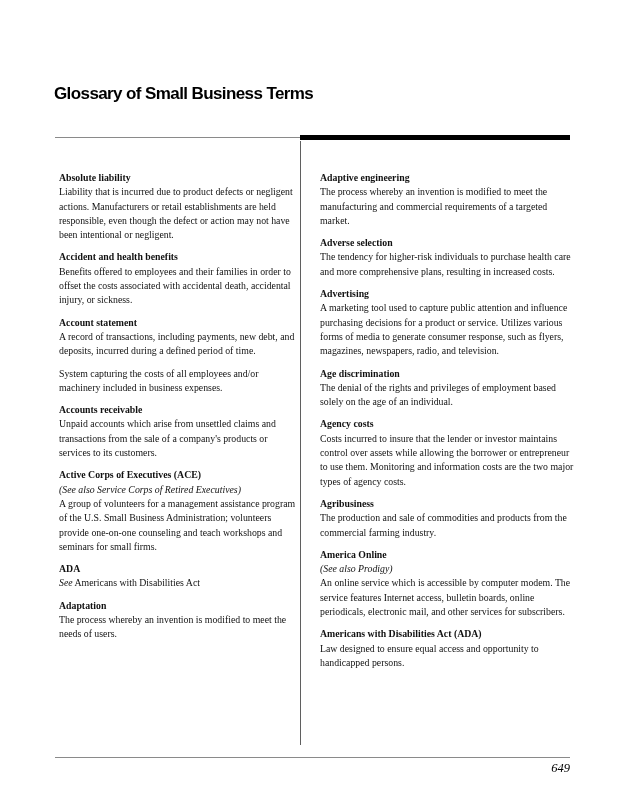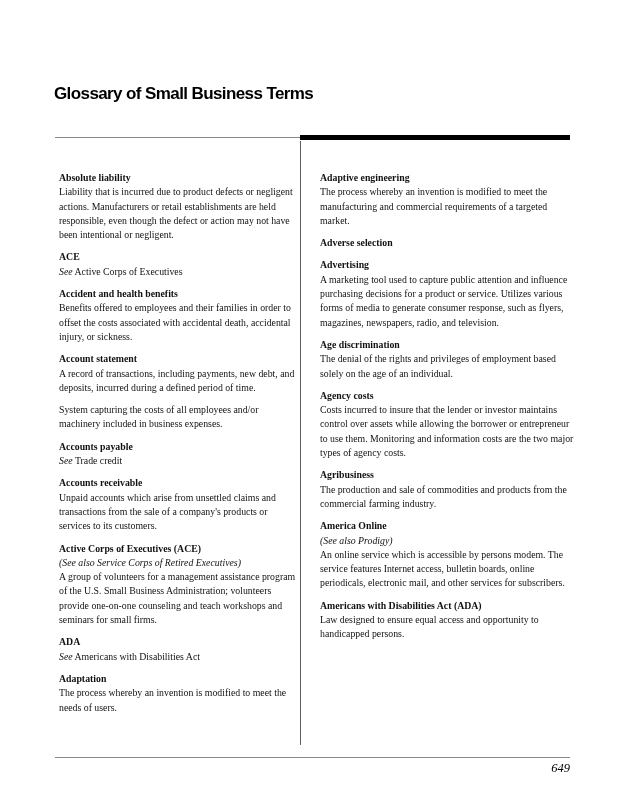--- a/index.html
+++ b/index.html
@@ -104,37 +104,29 @@
   <div class="rule-header-thick"></div>
 
   <div class="column-divider"></div>
 
   <div class="col col-left" id="col-left">
       <div class="entry">
         <span class="term">Absolute liability</span>
         <span class="definition">Liability that is incurred due to product defects or negligent actions. Manufacturers or retail establishments are held responsible, even though the defect or action may not have been intentional or negligent.</span>
       </div>
       <div class="entry">
-        <span class="term">ACE</span>
-        <span class="see-line"><span class="see-label">See</span><span> Active Corps of Executives</span></span>
-      </div>
-      <div class="entry">
         <span class="term">Accident and health benefits</span>
         <span class="definition">Benefits offered to employees and their families in order to offset the costs associated with accidental death, accidental injury, or sickness.</span>
       </div>
       <div class="entry">
         <span class="term">Account statement</span>
         <span class="definition">A record of transactions, including payments, new debt, and deposits, incurred during a defined period of time.</span>
       </div>
       <div class="entry">
         <span class="definition">System capturing the costs of all employees and/or machinery included in business expenses.</span>
-      </div>
-      <div class="entry">
-        <span class="term">Accounts payable</span>
-        <span class="see-line"><span class="see-label">See</span><span> Trade credit</span></span>
       </div>
       <div class="entry">
         <span class="term">Accounts receivable</span>
         <span class="definition">Unpaid accounts which arise from unsettled claims and transactions from the sale of a company's products or services to its customers.</span>
       </div>
       <div class="entry">
         <span class="term">Active Corps of Executives (ACE)</span>
         <span class="xref">(See also Service Corps of Retired Executives)</span>
         <span class="definition">A group of volunteers for a management assistance program of the U.S. Small Business Administration; volunteers provide one-on-one counseling and teach workshops and seminars for small firms.</span>
       </div>
@@ -148,41 +140,42 @@
       </div>
     </div>
 
   <div class="col col-right" id="col-right">
       <div class="entry">
         <span class="term">Adaptive engineering</span>
         <span class="definition">The process whereby an invention is modified to meet the manufacturing and commercial requirements of a targeted market.</span>
       </div>
       <div class="entry">
         <span class="term">Adverse selection</span>
+        <span class="definition">The tendency for higher-risk individuals to purchase health care and more comprehensive plans, resulting in increased costs.</span>
       </div>
       <div class="entry">
         <span class="term">Advertising</span>
         <span class="definition">A marketing tool used to capture public attention and influence purchasing decisions for a product or service. Utilizes various forms of media to generate consumer response, such as flyers, magazines, newspapers, radio, and television.</span>
       </div>
       <div class="entry">
         <span class="term">Age discrimination</span>
         <span class="definition">The denial of the rights and privileges of employment based solely on the age of an individual.</span>
       </div>
       <div class="entry">
         <span class="term">Agency costs</span>
         <span class="definition">Costs incurred to insure that the lender or investor maintains control over assets while allowing the borrower or entrepreneur to use them. Monitoring and information costs are the two major types of agency costs.</span>
       </div>
       <div class="entry">
         <span class="term">Agribusiness</span>
         <span class="definition">The production and sale of commodities and products from the commercial farming industry.</span>
       </div>
       <div class="entry">
         <span class="term">America Online</span>
         <span class="xref">(See also Prodigy)</span>
-        <span class="definition">An online service which is accessible by persons modem. The service features Internet access, bulletin boards, online periodicals, electronic mail, and other services for subscribers.</span>
+        <span class="definition">An online service which is accessible by computer modem. The service features Internet access, bulletin boards, online periodicals, electronic mail, and other services for subscribers.</span>
       </div>
       <div class="entry">
         <span class="term">Americans with Disabilities Act (ADA)</span>
         <span class="definition">Law designed to ensure equal access and opportunity to handicapped persons.</span>
       </div>
     </div>
 
   <div class="rule-footer"></div>
 
   <div class="page-number">649</div>

